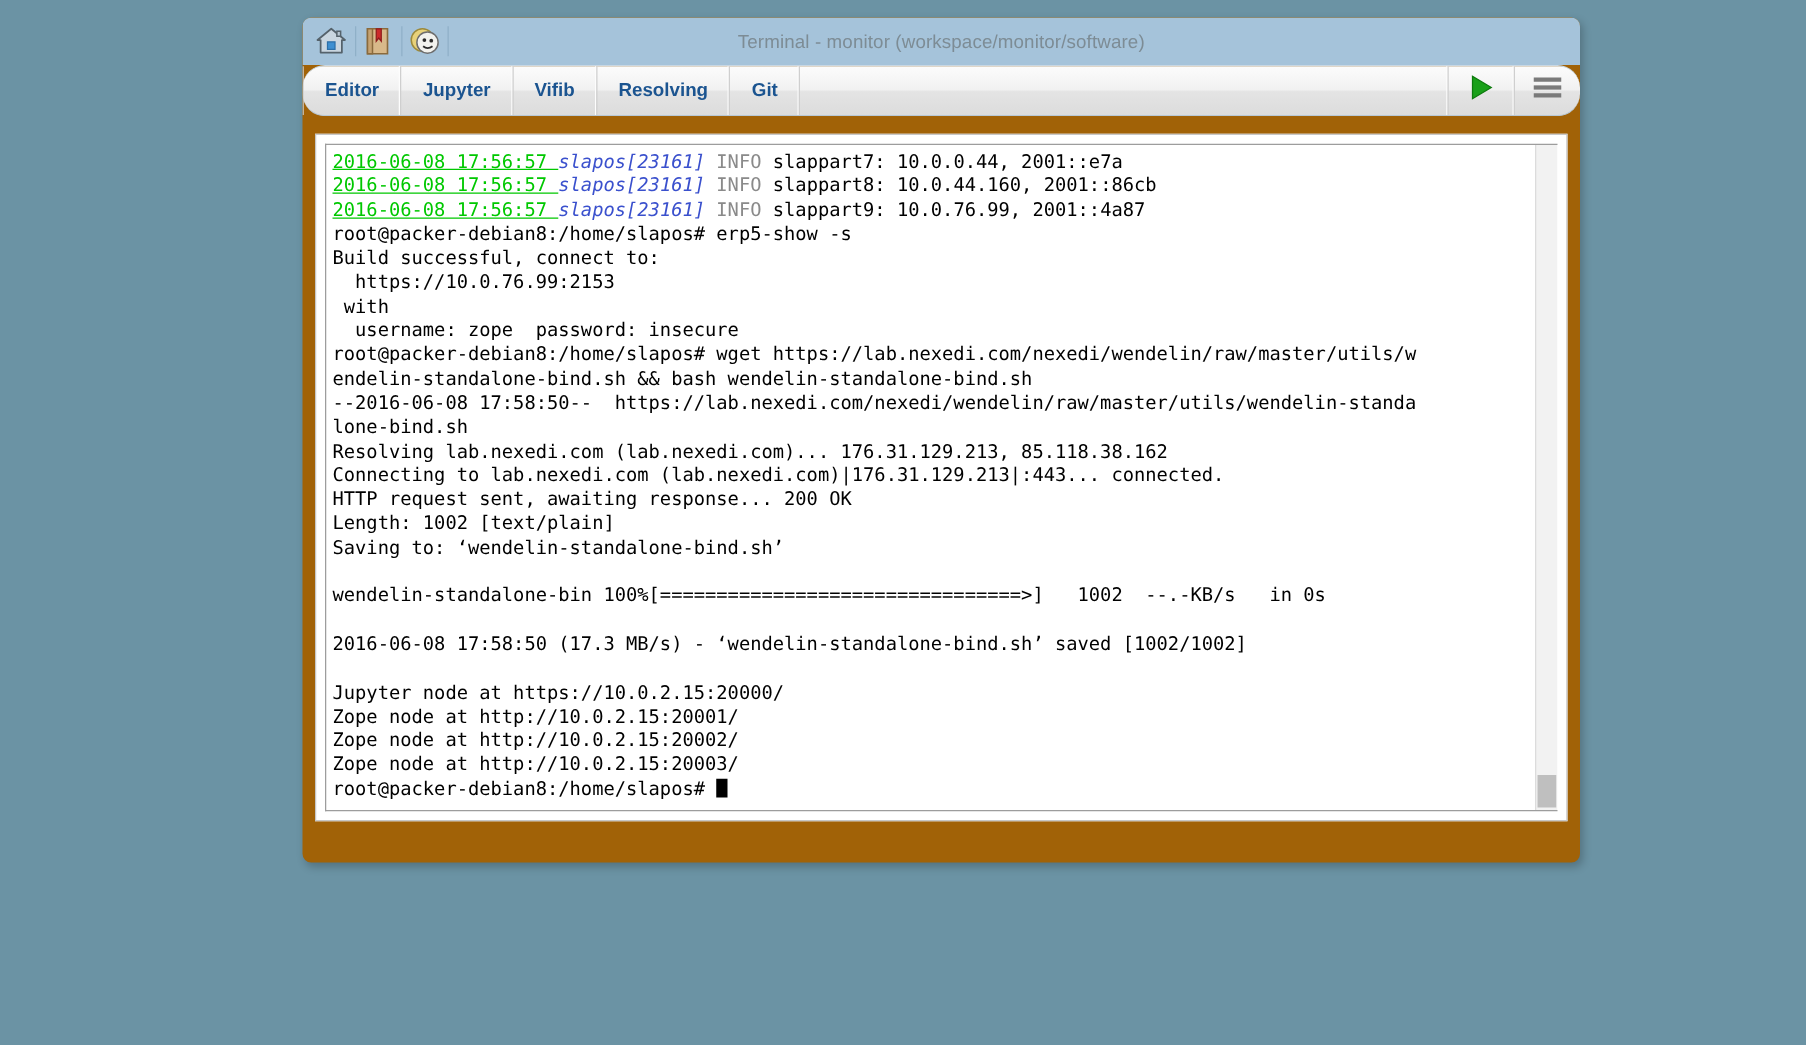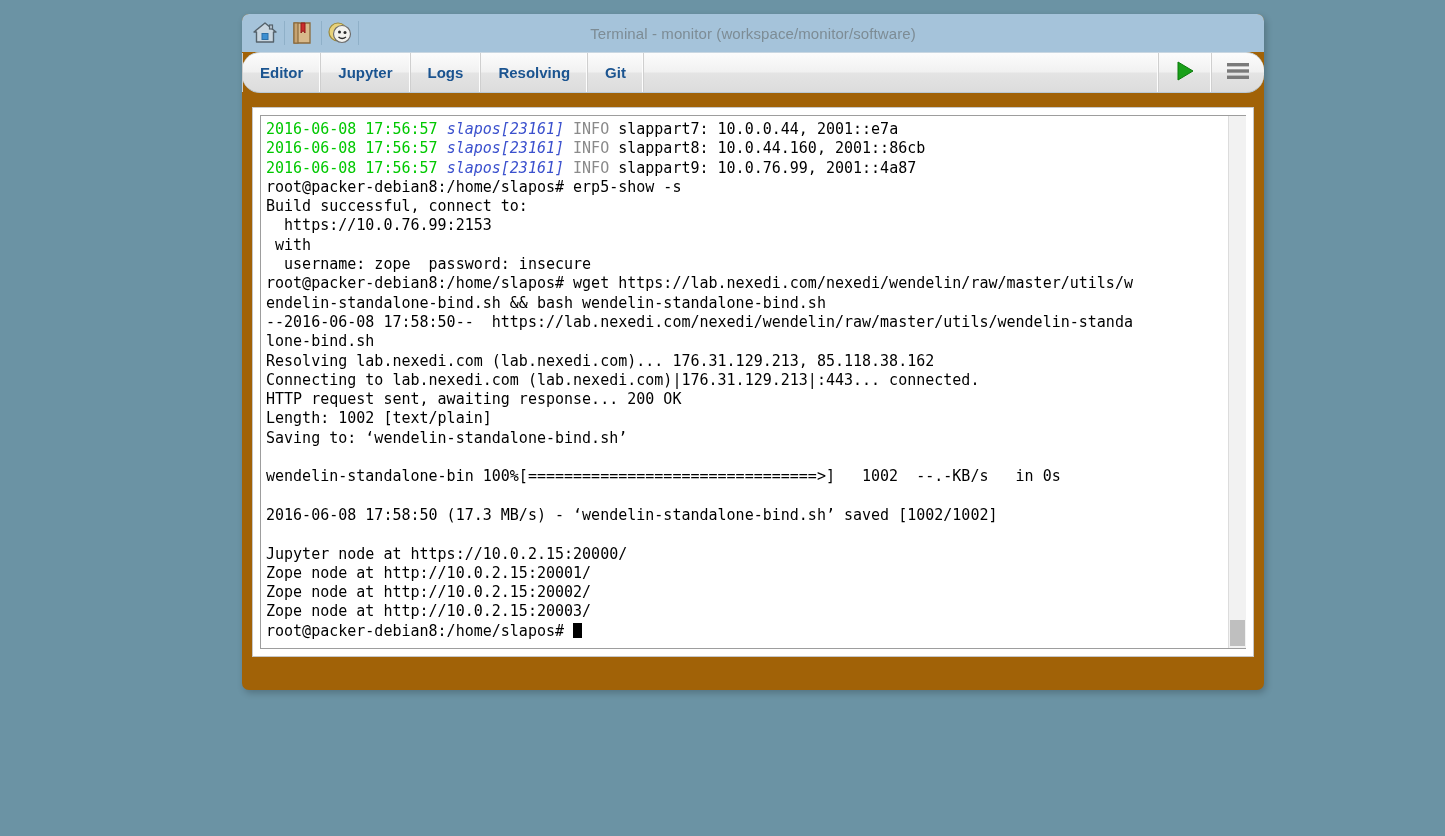--- a/index.html
+++ b/index.html
@@ -128,21 +128,21 @@
     font-family: "DejaVu Sans Mono", "Liberation Mono", monospace;
     font-size: 15px;
     line-height: 19.3px;
     color: #000000;
     padding: 4px 0 0 5px;
     white-space: pre;
     overflow: hidden;
     letter-spacing: 0px;
   }
   .ln { display: block; min-height: 19.3px; }
-  .c-green { color: #00c800; }
+  .c-green { color: #00c800; text-decoration: underline; }
   .c-blue  { color: #3a50cd; font-style: italic; }
   .c-gray  { color: #8a8a8a; }
   .cursor {
     display: inline-block;
     width: 9px;
     height: 15px;
     background: #000;
     vertical-align: -2px;
   }
 
@@ -214,21 +214,21 @@
         </svg>
       </span>
       <span class="icon-sep"></span>
     </div>
     <div id="window-title">Terminal - monitor (workspace/monitor/software)</div>
   </div>
 
   <div id="tab-bar">
     <div class="tab">Editor</div>
     <div class="tab">Jupyter</div>
-    <div class="tab">Logs</div>
+    <div class="tab">Vifib</div>
     <div class="tab">Resolving</div>
     <div class="tab">Git</div>
     <div id="tab-filler"></div>
 
     <div class="tool-btn">
       <span>
         <svg viewBox="0 0 24 24" width="24" height="24" xmlns="http://www.w3.org/2000/svg">
           <path d="M5 3 L20 12 L5 21 Z" fill="#19a019" stroke="#0d7a0d" stroke-width="1"></path>
         </svg>
       </span>

